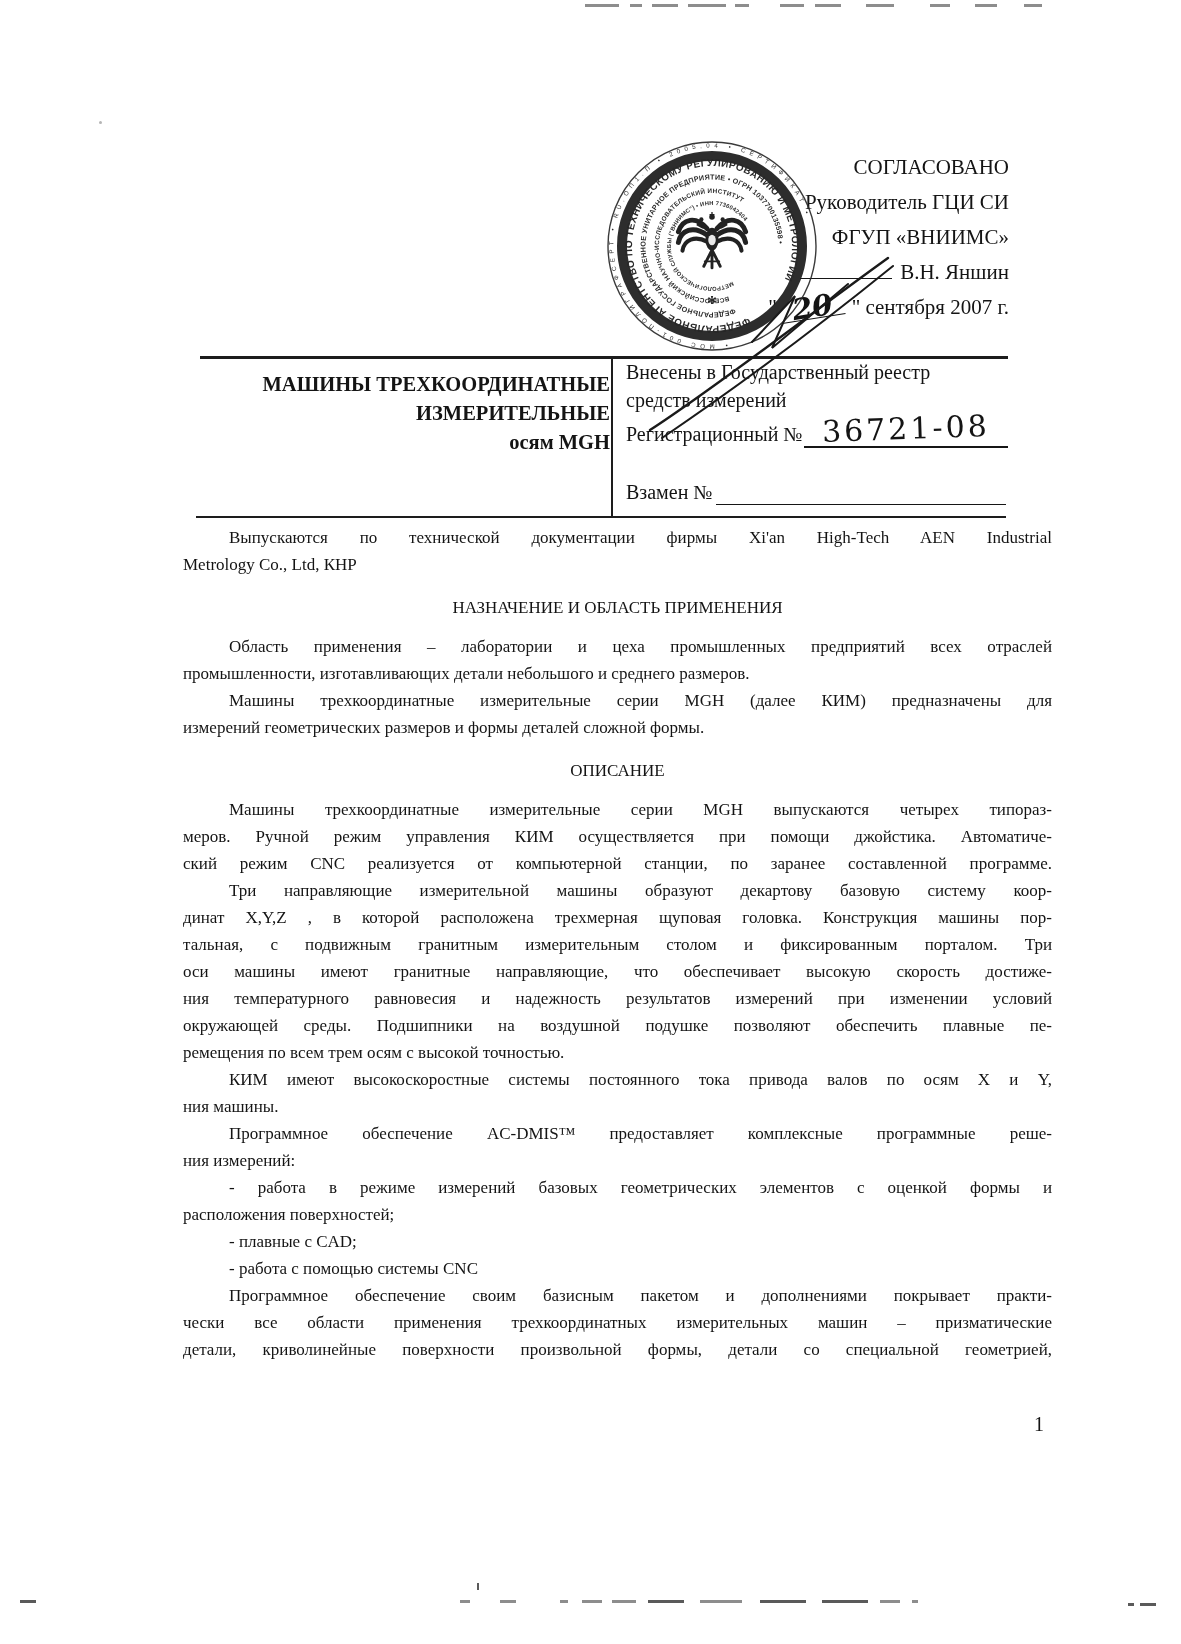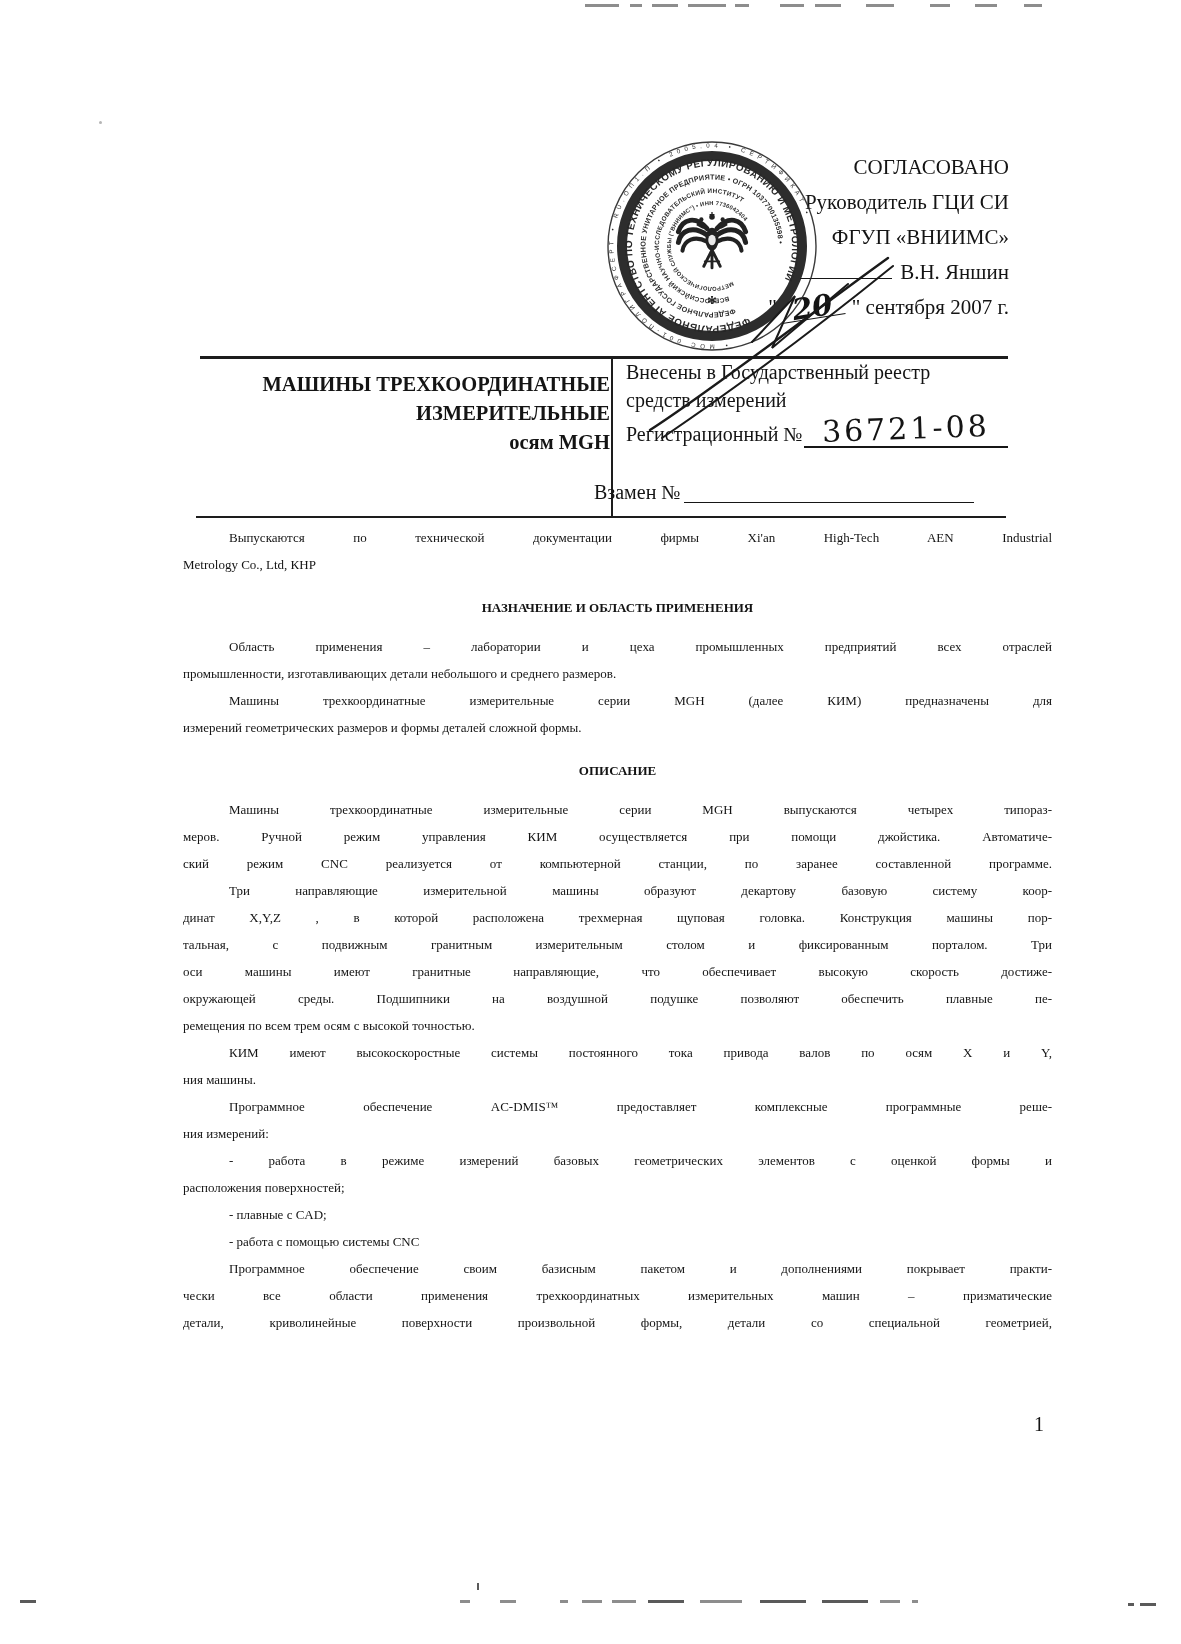--- a/index.html
+++ b/index.html
@@ -21,29 +21,29 @@
   
   .tline{position:absolute;background:#1d1d1d;}
   .cell-left{position:absolute;left:202px;top:370px;width:408px;text-align:right;
              font-weight:bold;font-size:20.5px;line-height:29px;}
   .cell-right{position:absolute;left:626px;top:358px;width:382px;font-size:20px;line-height:28px;}
   .reg-row{display:flex;align-items:flex-end;}
   .reg-label{white-space:nowrap;}
   .reg-uline{flex:1;border-bottom:2px solid #161616;text-align:center;margin-left:2px;}
   .reg-hw{display:inline-block;font-family:"DejaVu Serif",serif;font-size:30px;line-height:30px;
           letter-spacing:3px;transform:rotate(-2deg);}
-  .vzamen-row{position:absolute;left:594px;top:478px;width:380px;display:flex;
-              align-items:flex-start;font-size:20px;line-height:28px;}
+  .vzamen-row{position:absolute;left:626px;top:478px;width:380px;display:flex;
+              align-items:center;font-size:20px;line-height:28px;}
   .vzamen-uline{flex:1;border-bottom:1.8px solid #161616;height:24px;margin-left:4px;}
   
-  .body-text{position:absolute;left:183px;top:524px;width:869px;font-size:13px;line-height:27px;}
+  .body-text{position:absolute;left:183px;top:524px;width:869px;font-size:17px;line-height:27px;}
   .bline{text-align:justify;text-align-last:justify;}
   .bline.first{text-indent:46px;}
   .bline.last{text-align-last:left;}
-  .block.heading{margin:16px 0 12px 0;font-weight:bold;}
+  .block.heading{margin:16px 0 12px 0;font-weight:normal;}
   .block.heading .bline{text-align:center;text-align-last:center;text-indent:0;}
   .page-number{position:absolute;left:1034px;top:1413px;font-size:20px;}
   .overlay{position:absolute;left:0;top:0;pointer-events:none;}
 </style>
 </head>
 <body>
 
 <div class="page">
 
   <div class="dash" style="left:585px;top:4px;width:34px;height:3px"></div>
@@ -201,20 +201,21 @@
       <div class="block para">
         <div class="bline first">Машины трехкоординатные измерительные серии MGH выпускаются четырех типораз-</div>
         <div class="bline">меров. Ручной режим управления КИМ осуществляется при помощи джойстика. Автоматиче-</div>
         <div class="bline">ский режим CNC реализуется от компьютерной станции, по заранее составленной программе.</div>
       </div>
       <div class="block para">
         <div class="bline first">Три направляющие измерительной машины образуют декартову базовую систему коор-</div>
         <div class="bline">динат X,Y,Z , в которой расположена трехмерная щуповая головка. Конструкция машины пор-</div>
         <div class="bline">тальная, с подвижным гранитным измерительным столом и фиксированным порталом. Три</div>
         <div class="bline">оси машины имеют гранитные направляющие, что обеспечивает высокую скорость достиже-</div>
+        <div class="bline">ния температурного равновесия и надежность результатов измерений при изменении условий</div>
         <div class="bline">окружающей среды. Подшипники на воздушной подушке позволяют обеспечить плавные пе-</div>
         <div class="bline last">ремещения по всем трем осям с высокой точностью.</div>
       </div>
       <div class="block para">
         <div class="bline first">КИМ имеют высокоскоростные системы постоянного тока привода валов по осям X и Y,</div>
         <div class="bline last">ния машины.</div>
       </div>
       <div class="block para">
         <div class="bline first">Программное обеспечение AC-DMIS™ предоставляет комплексные программные реше-</div>
         <div class="bline last">ния измерений:</div>

